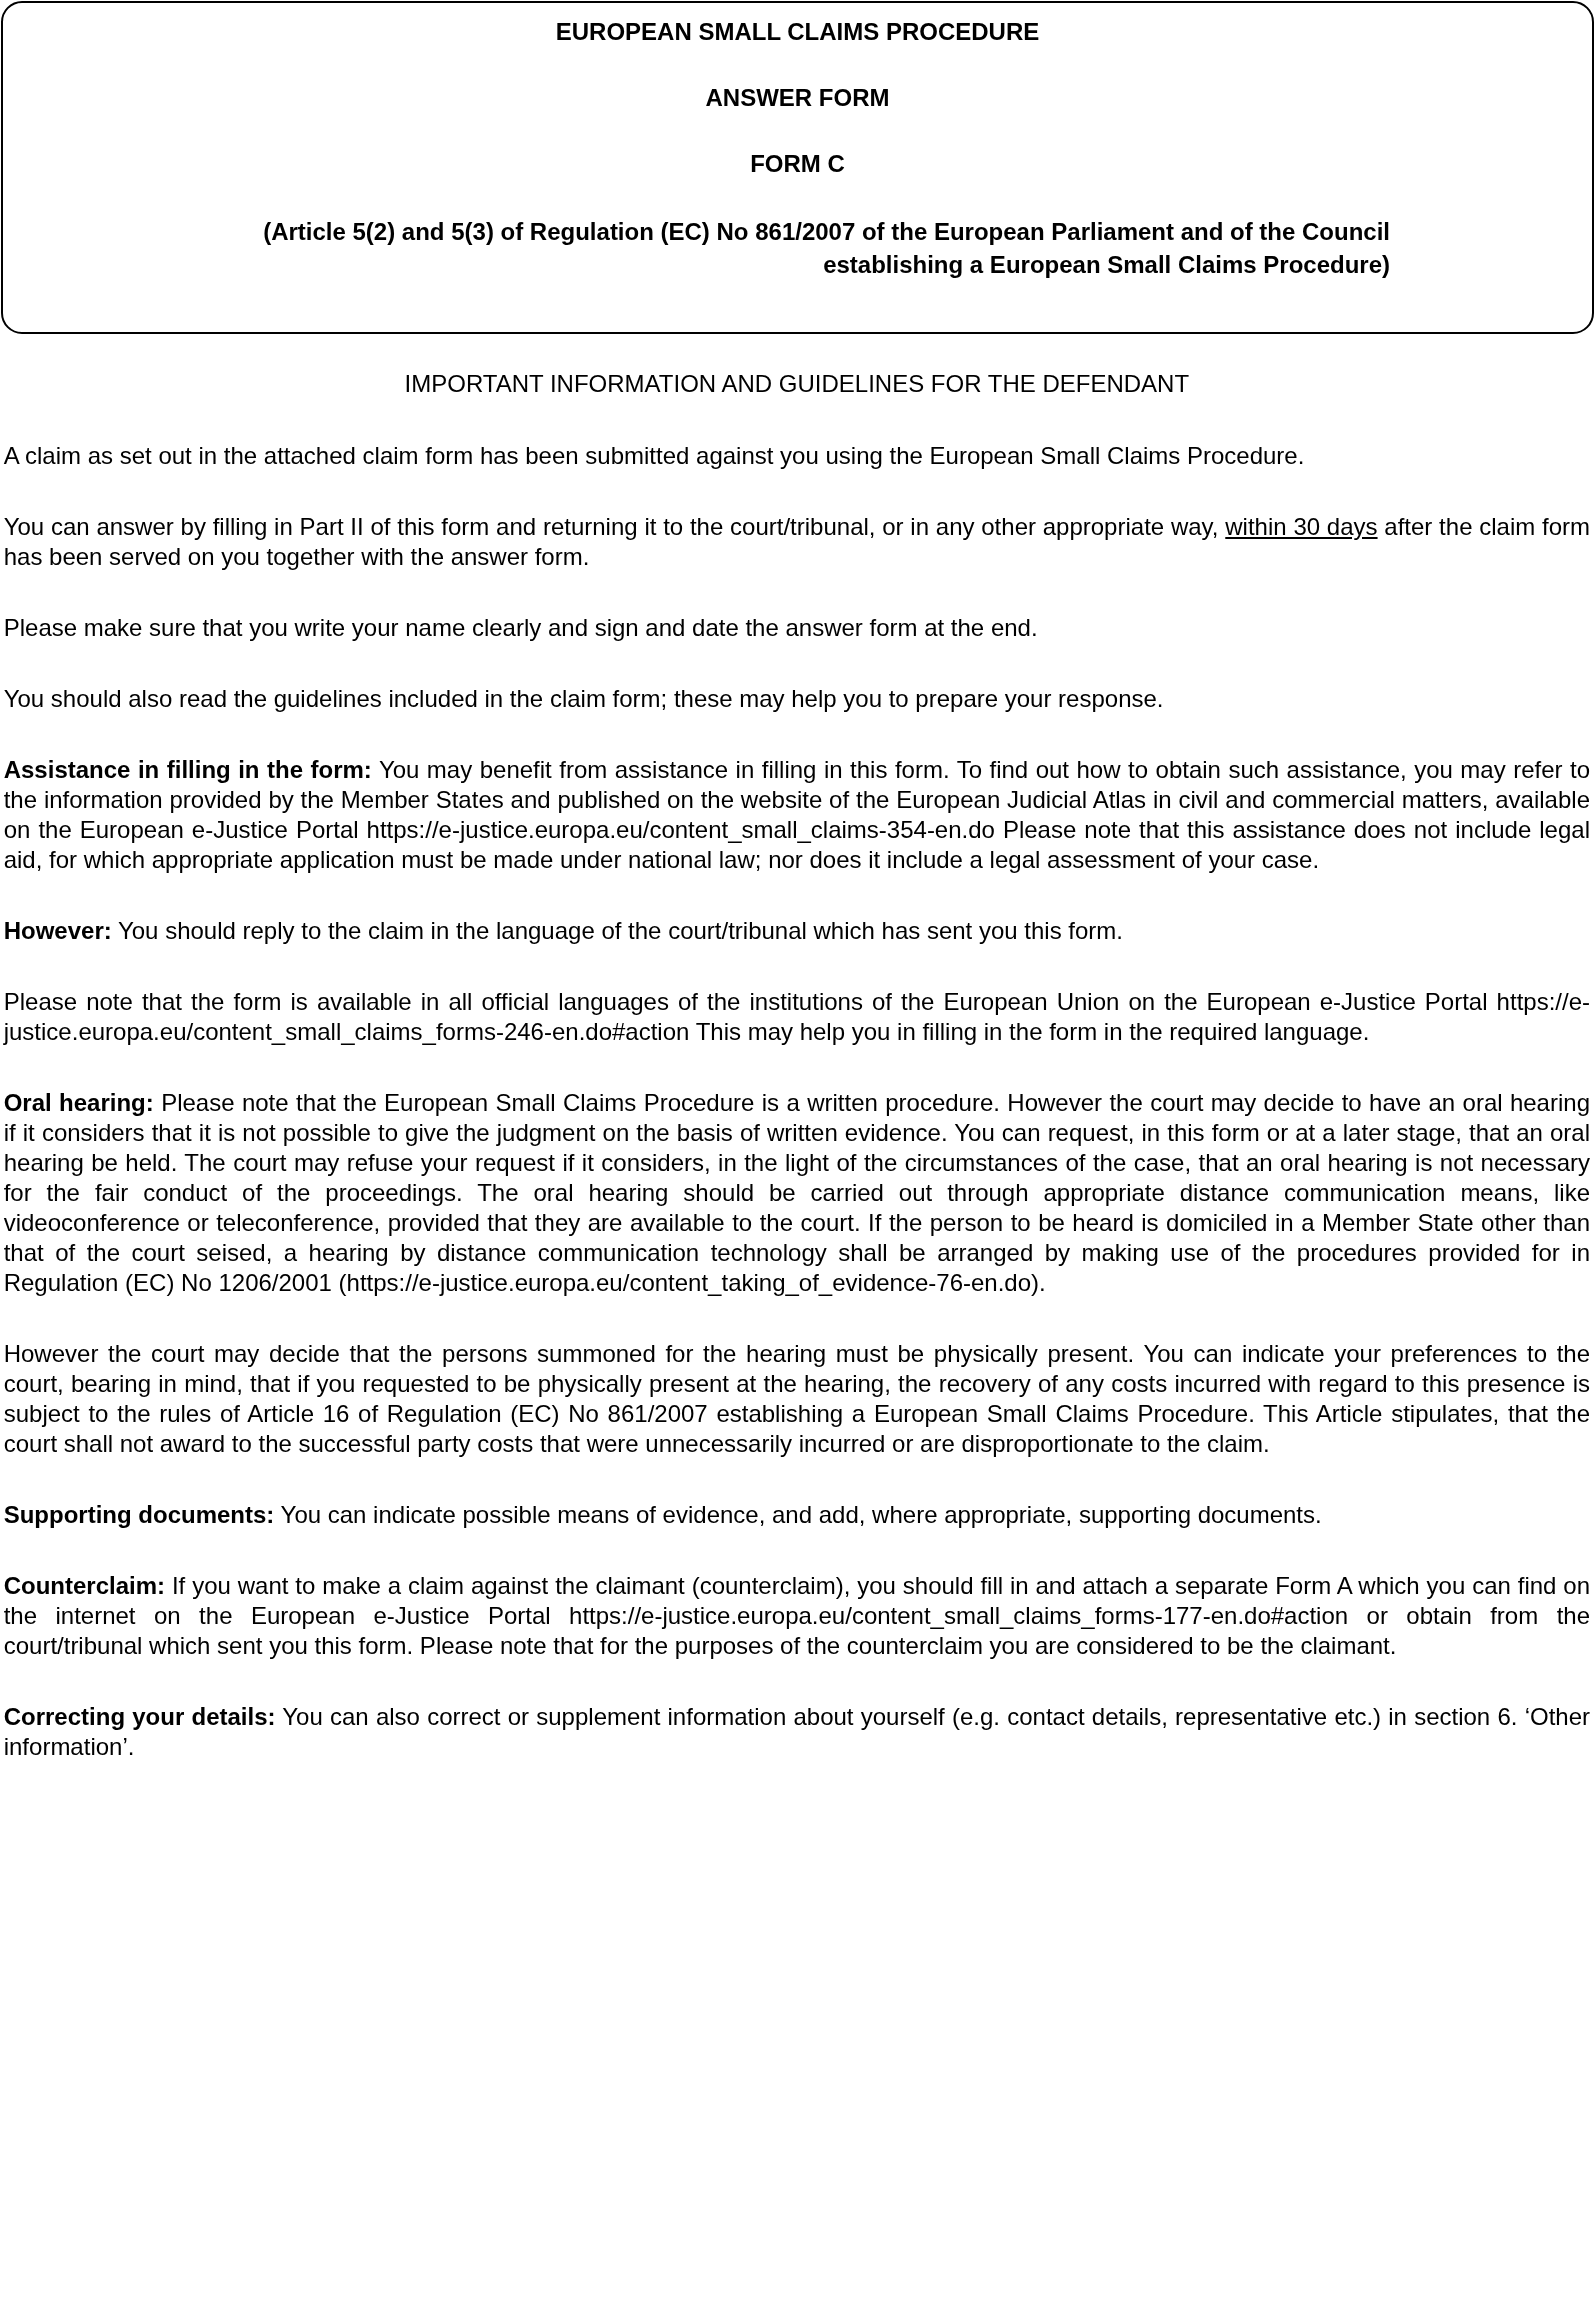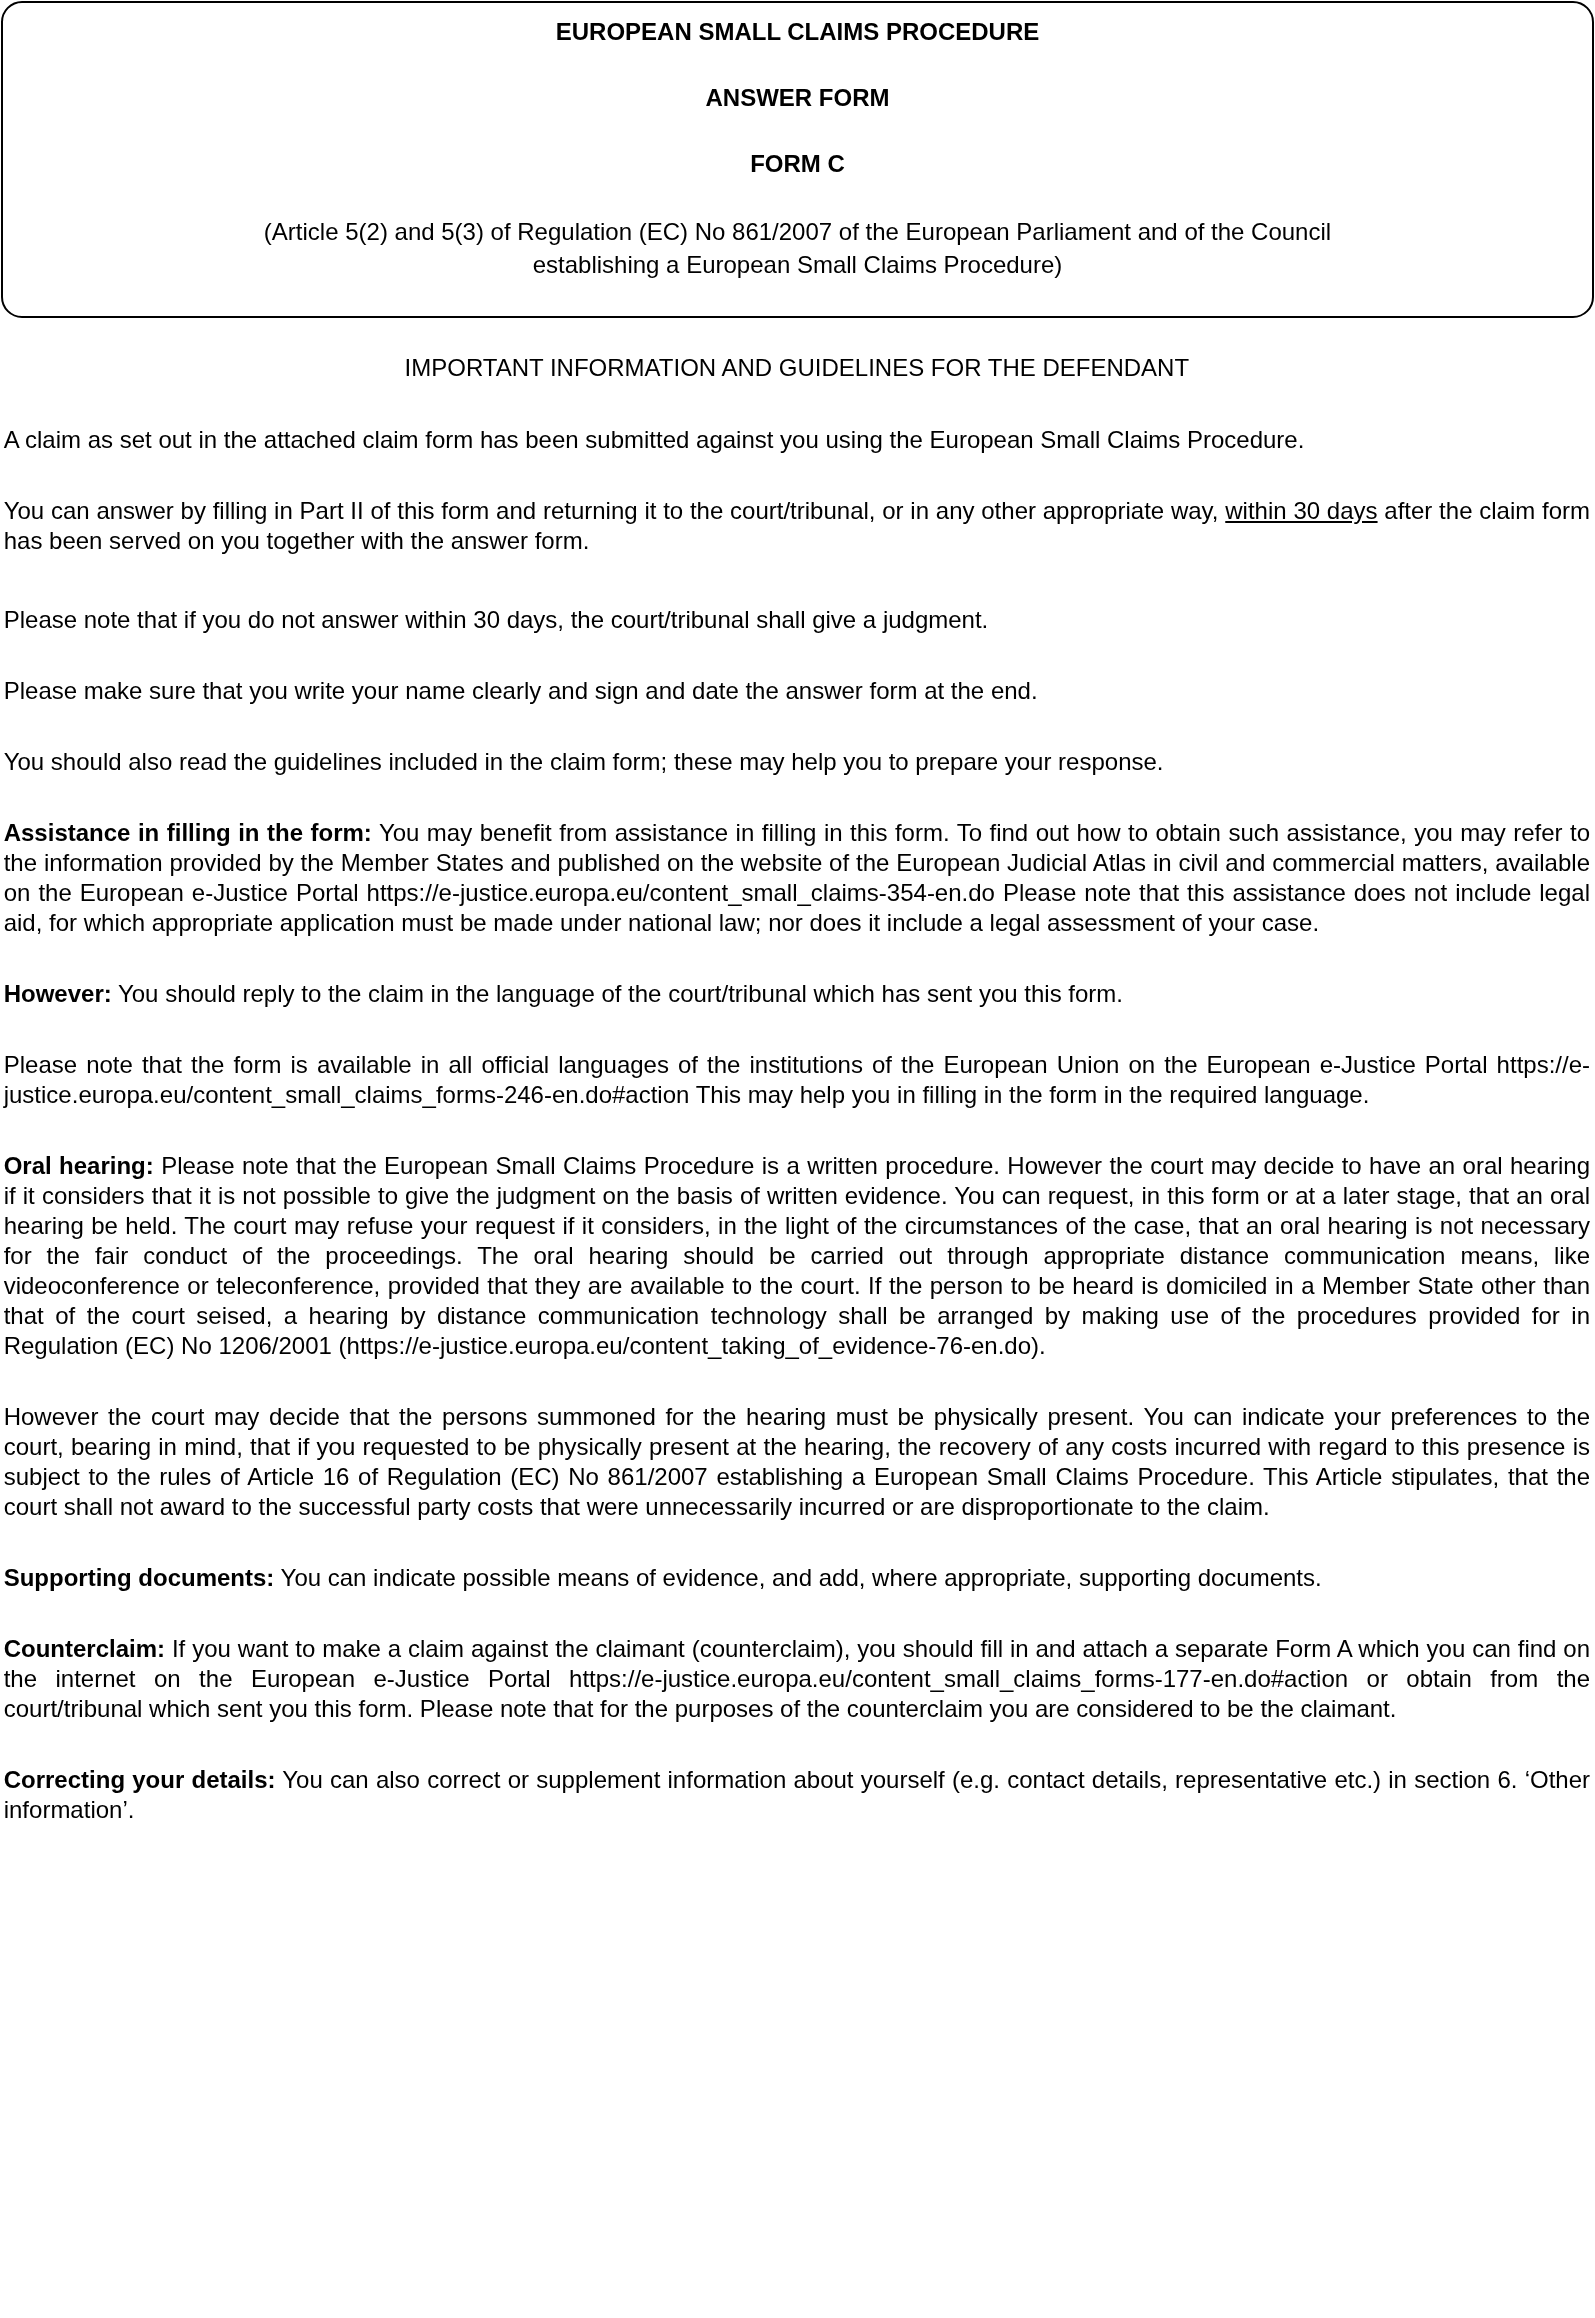--- a/index.html
+++ b/index.html
@@ -21,23 +21,23 @@
     text-align: center;
   }
   .box-line {
     line-height: 30px;
     margin-bottom: 36px;
     font-weight: bold;
   }
   .box-article {
     line-height: 33px;
     max-width: 1185px;
-    margin: 0 auto;
-    font-weight: normal;
-    text-align: center;
+    margin: 16px auto;
+    font-weight: bold;
+    text-align: right;
   }
   .body-text {
     padding: 0 5px 0 3.7px;
   }
   .section-heading {
     text-align: center;
     line-height: 30px;
     margin: 35px 0 42px 0;
     font-weight: normal;
   }
@@ -64,21 +64,20 @@
   </div>
 
   <div class="body-text">
 
     <p class="section-heading">IMPORTANT INFORMATION AND GUIDELINES FOR THE DEFENDANT</p>
 
     <p class="para"><span>A claim as set out in the attached claim form has been submitted against you using the European Small Claims Procedure.</span></p>
 
     <p class="para"><span>You can answer by filling in Part II of this form and returning it to the court/tribunal, or in any other appropriate way, </span><span class="underline">within 30 days</span><span> after the claim form has been served on you together with the answer form.</span></p>
 
-    <p class="para gap-lg"><span>Please note that if you do not answer within 30 days, the court/tribunal shall give a judgment.</span></p>
 
     <p class="para"><span>Please make sure that you write your name clearly and sign and date the answer form at the end.</span></p>
 
     <p class="para"><span>You should also read the guidelines included in the claim form; these may help you to prepare your response.</span></p>
 
     <p class="para"><strong class="lead">Assistance in filling in the form:</strong><span> You may benefit from assistance in filling in this form. To find out how to obtain such assistance, you may refer to the information provided by the Member States and published on the website of the European Judicial Atlas in civil and commercial matters, available on the European e-Justice Portal https://e-justice.europa.eu/content_small_claims-354-en.do Please note that this assistance does not include legal aid, for which appropriate application must be made under national law; nor does it include a legal assessment of your case.</span></p>
 
     <p class="para"><strong class="lead">However:</strong><span> You should reply to the claim in the language of the court/tribunal which has sent you this form.</span></p>
 
     <p class="para"><span>Please note that the form is available in all official languages of the institutions of the European Union on the European e-Justice Portal https://e-justice.europa.eu/content_small_claims_forms-246-en.do#action This may help you in filling in the form in the required language.</span></p>

